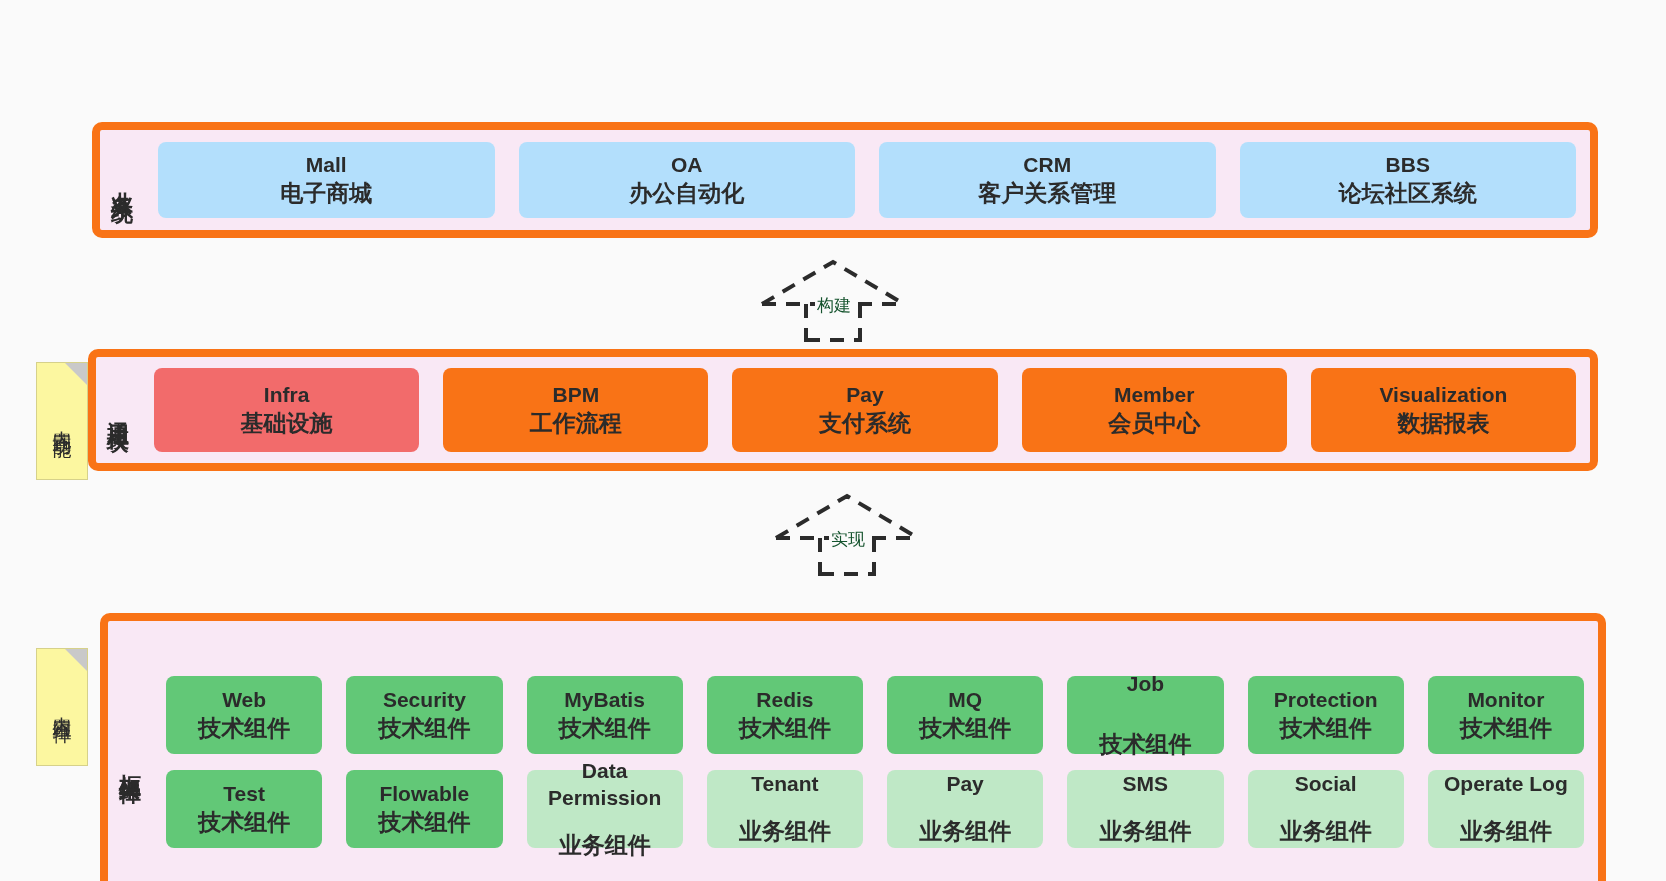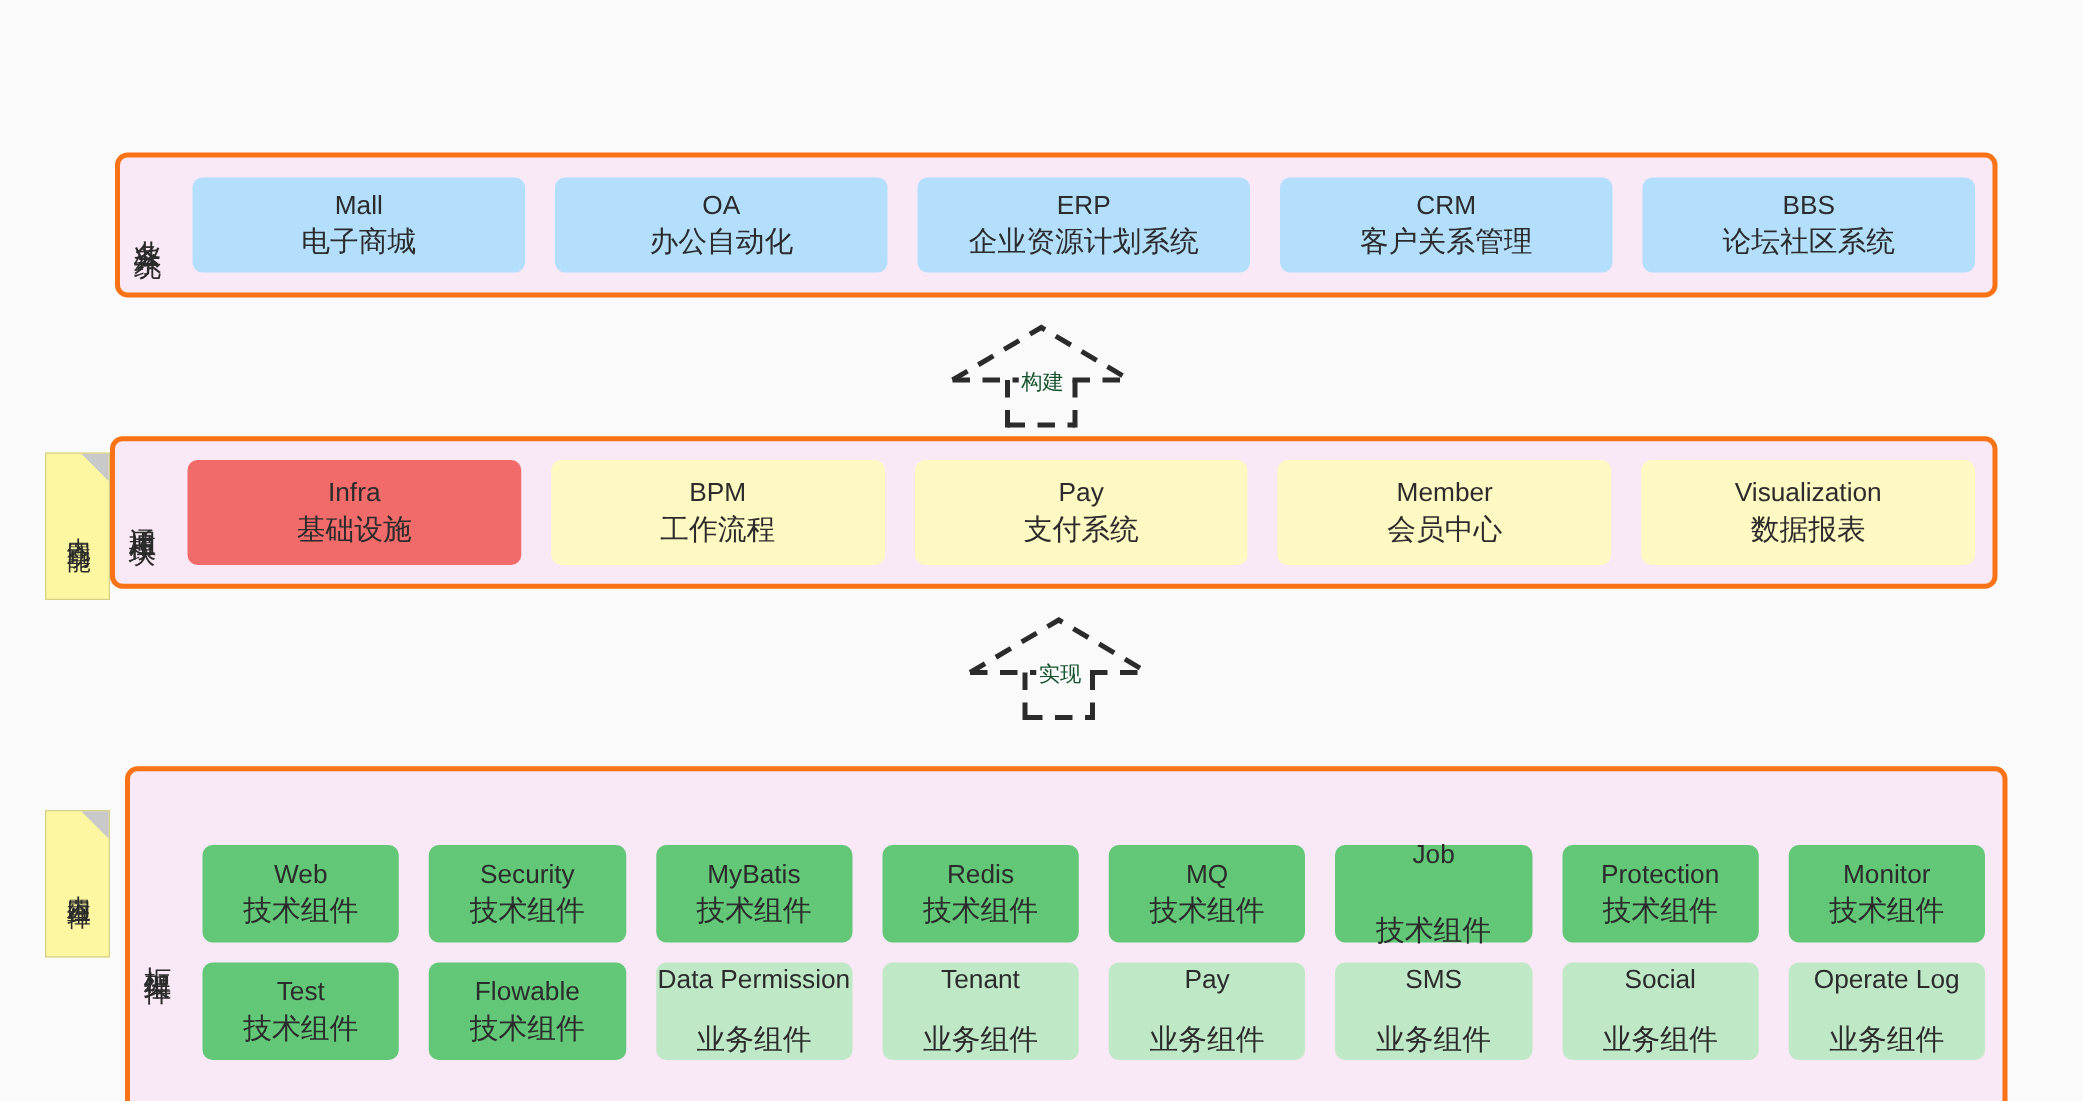--- a/index.html
+++ b/index.html
@@ -9,24 +9,25 @@
     background: #fafafa;
     font-family: "Liberation Sans", "DejaVu Sans", sans-serif;
     overflow: hidden;
   }
   #stage { position: relative; width: 1666px; height: 881px; }
 
   
   .layer {
     position: absolute;
     background: #f9e8f5;
-    border: 4px solid #f97316;
+    border: 8px solid #f97316;
     border-radius: 10px;
     display: flex;
     align-items: stretch;
+    font-weight: bold;
   }
   .layer-title {
     width: 44px;
     flex: 0 0 44px;
     display: flex;
     align-items: center;
     justify-content: center;
     font-size: 22px;
     color: #2b2b2b;
     writing-mode: vertical-rl;
@@ -60,21 +61,21 @@
     color: #2b2b2b;
     line-height: 1.28;
     user-select: none;
   }
   .cell .en { font-size: 21px; }
   .cell .cn { font-size: 23px; text-align: center; }
 
   
   .c-blue      { background: #b3dffc; }
   .c-red       { background: #f26b6b; }
-  .c-pink      { background: #fef9c3; }
+  .c-pink      { background: #f97316; }
   .c-green     { background: #62c877; }
   .c-lightgrn  { background: #bfe8c6; gap: 19px; }
 
   
   .note {
     position: absolute;
     background: #fcf7a0;
     border: 1px solid #d6d18a;
     display: flex;
     align-items: center;
@@ -116,24 +117,20 @@
     <div class="layer-title">业务系统</div>
     <div class="layer-body">
       <div class="row" id="row-business">
           <div class="cell c-blue" style="height: 76px;">
             <div class="en">Mall</div>
             <div class="cn">电子商城</div>
           </div>
           <div class="cell c-blue" style="height: 76px;">
             <div class="en">OA</div>
             <div class="cn">办公自动化</div>
-          </div>
-          <div class="cell c-blue" style="height: 76px;">
-            <div class="en">ERP</div>
-            <div class="cn">企业资源计划系统</div>
           </div>
           <div class="cell c-blue" style="height: 76px;">
             <div class="en">CRM</div>
             <div class="cn">客户关系管理</div>
           </div>
           <div class="cell c-blue" style="height: 76px;">
             <div class="en">BBS</div>
             <div class="cn">论坛社区系统</div>
           </div>
         </div>

